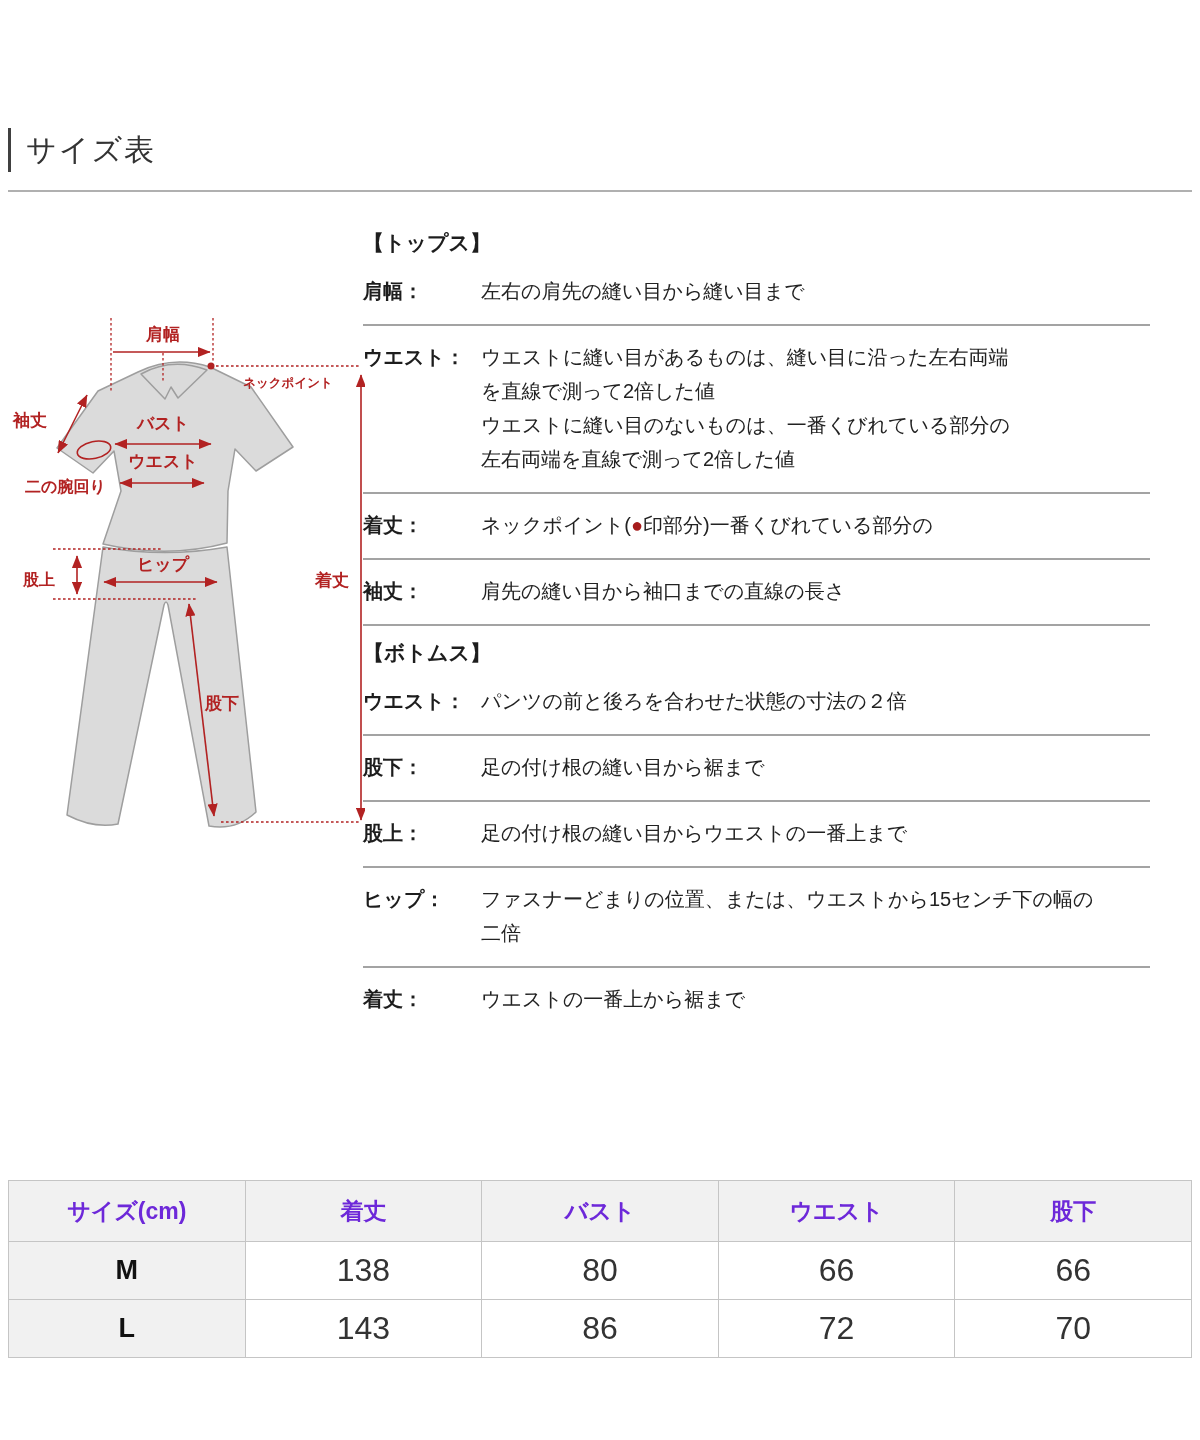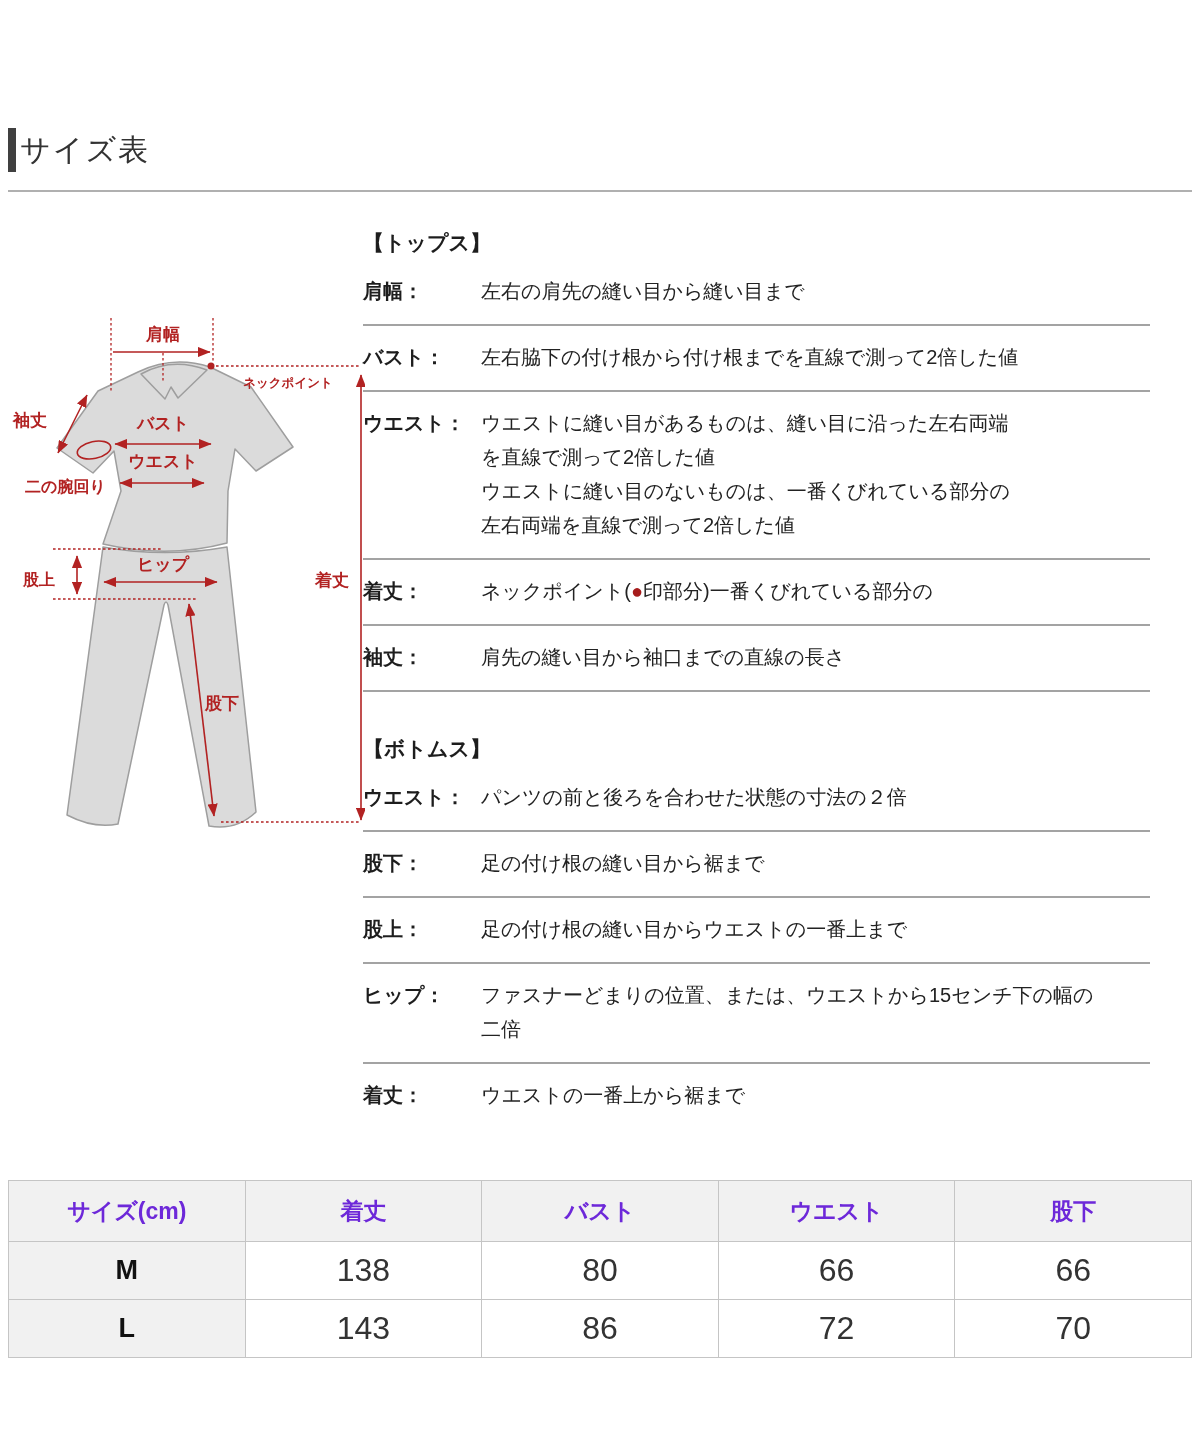--- a/index.html
+++ b/index.html
@@ -1,34 +1,34 @@
 <!DOCTYPE html>
 <html lang="ja"><head>
 <meta charset="utf-8">
 <style>
   html,body{margin:0;padding:0;background:#fff;}
   body{font-family:"Liberation Sans","DejaVu Sans",sans-serif;color:#222;}
   .page{position:relative;width:1200px;height:1440px;background:#fff;overflow:hidden;}
 
   
   .page-title{position:absolute;top:128px;left:8px;margin:0;font-size:30px;font-weight:normal;
-    color:#333;border-left:8px solid #404040;padding-left:4px;line-height:44px;letter-spacing:2px;}
+    color:#333;border-left:3px solid #404040;padding-left:15px;line-height:44px;letter-spacing:2px;}
   .title-rule{position:absolute;top:190px;left:8px;width:1184px;border-top:2px solid #b0b0b0;}
 
   
   .diagram{position:absolute;top:295px;left:5px;width:360px;height:580px;}
   .garment{fill:#dbdbdb;stroke:#9e9e9e;stroke-width:1.5;stroke-linejoin:round;}
   .arrow{stroke:#b22222;stroke-width:1.6;fill:none;}
   .dot-line{stroke:#b22222;stroke-width:1.3;stroke-dasharray:2.6 2.4;fill:none;}
   .rlabel{fill:#b22222;font-weight:bold;font-family:"Liberation Sans","DejaVu Sans",sans-serif;}
 
   
   .defs{position:absolute;top:226px;left:363px;width:787px;font-size:20px;}
   .defs .sec-heading{font-weight:bold;font-size:21px;line-height:34px;color:#1d1d1d;}
-  .defs .sec-heading.bottoms{margin-top:40px;}
+  .defs .sec-heading.bottoms{margin-top:10px;}
   .def-row{display:flex;padding:14px 0 16px 0;border-bottom:2px solid #a3a3a3;line-height:34px;}
   .def-row.last{border-bottom:none;}
   .def-label{flex:0 0 118px;font-weight:bold;color:#1d1d1d;}
   .def-desc{flex:1;color:#222;white-space:pre-line;}
   .red-dot{color:#a61c1c;}
 
   
   .size-table{position:absolute;top:1180px;left:8px;width:1184px;border-collapse:collapse;
     text-align:center;table-layout:fixed;}
   .size-table th,.size-table td{border:1px solid #c5c5c5;}
@@ -101,24 +101,20 @@
 
   <section class="defs">
 
     <div class="sec-heading">【トップス】</div>
 
     <div class="def-row">
       <span class="def-label">肩幅：</span>
       <span class="def-desc">左右の肩先の縫い目から縫い目まで</span>
     </div>
 
-    <div class="def-row">
-      <span class="def-label">バスト：</span>
-      <span class="def-desc">左右脇下の付け根から付け根までを直線で測って2倍した値</span>
-    </div>
 
     <div class="def-row">
       <span class="def-label">ウエスト：</span>
       <span class="def-desc">ウエストに縫い目があるものは、縫い目に沿った左右両端
 を直線で測って2倍した値
 ウエストに縫い目のないものは、一番くびれている部分の
 左右両端を直線で測って2倍した値</span>
     </div>
 
     <div class="def-row">

